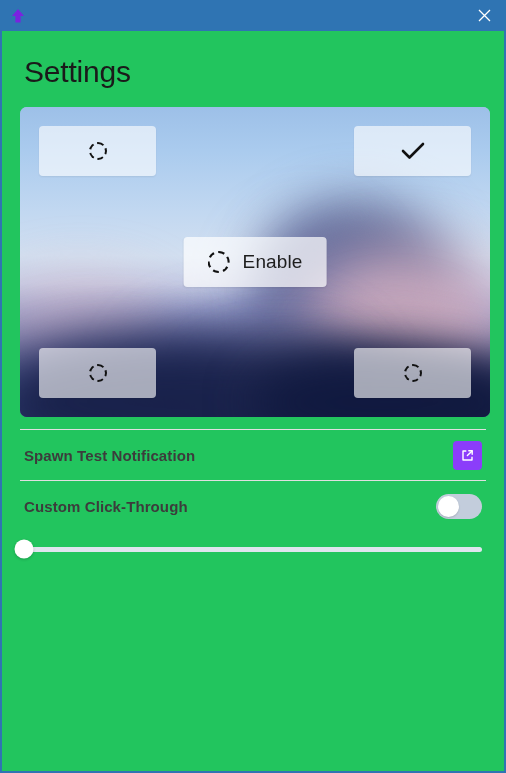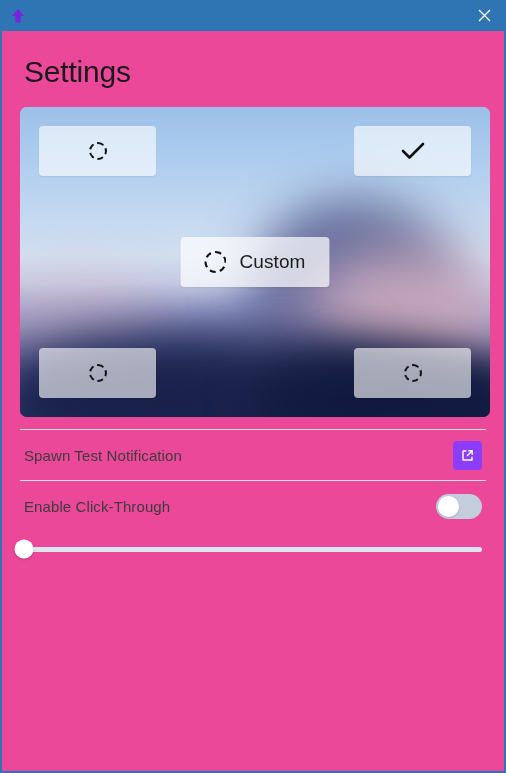--- a/index.html
+++ b/index.html
@@ -59,21 +59,21 @@
     display: flex;
     align-items: center;
     justify-content: center;
     cursor: pointer;
   }
   .close-btn svg { display: block; }
 
   
   .content {
     flex: 1;
-    background: #ec4899;
+    background: #22c55e;
     padding: 0 18px;
     box-sizing: border-box;
     overflow: hidden;
   }
 
   .page-title {
     font-size: 30px;
     font-weight: 400;
     color: #1a1a1a;
     letter-spacing: -0.2px;
@@ -221,21 +221,21 @@
     width: 18px; height: 18px;
     border-radius: 50%;
     border: 2.5px dashed #111;
     box-sizing: border-box;
   }
   .dashed-circle.big { width: 22px; height: 22px; }
 
   .check-icon { display: block; }
 
   
-  .rows { margin-top: 12px; }
+  .rows { margin-top: 12px; font-weight: bold; }
   .row {
     display: flex;
     align-items: center;
     justify-content: space-between;
     height: 50px;
     border-top: 1px solid #e0e0e0;
     padding: 0 4px;
   }
   .row-label {
     font-size: 15px;
@@ -339,21 +339,21 @@
       </div>
 
       <div class="pos-btn pos-tr">
         <svg class="check-icon" width="26" height="20" viewBox="0 0 26 20">
           <path d="M3 10 L9.5 16.5 L23 3" stroke="#111" stroke-width="2.6" fill="none" stroke-linecap="round" stroke-linejoin="round"></path>
         </svg>
       </div>
 
       <div class="pos-custom">
         <div class="dashed-circle big"></div>
-        <span class="label">Custom</span>
+        <span class="label">Enable</span>
       </div>
 
       <div class="pos-btn pos-bl">
         <div class="dashed-circle"></div>
       </div>
 
       <div class="pos-btn pos-br">
         <div class="dashed-circle"></div>
       </div>
     </div>
@@ -365,21 +365,21 @@
         <div class="ext-btn">
           <svg width="15" height="15" viewBox="0 0 16 16">
             <path d="M6.2 3.2 H3.2 V12.8 H12.8 V9.8" stroke="#ffffff" stroke-width="1.5" fill="none" stroke-linecap="round" stroke-linejoin="round"></path>
             <path d="M9.4 3.0 H13.0 V6.6" stroke="#ffffff" stroke-width="1.5" fill="none" stroke-linecap="round" stroke-linejoin="round"></path>
             <path d="M12.9 3.1 L7.9 8.1" stroke="#ffffff" stroke-width="1.5" fill="none" stroke-linecap="round"></path>
           </svg>
         </div>
       </div>
 
       <div class="row">
-        <span class="row-label">Enable Click-Through</span>
+        <span class="row-label">Custom Click-Through</span>
         <div class="toggle">
           <div class="knob"></div>
         </div>
       </div>
 
 
       <div class="slider-row">
         <div class="slider-track">
           <div class="slider-thumb" style="left: 0%;"></div>
         </div>

